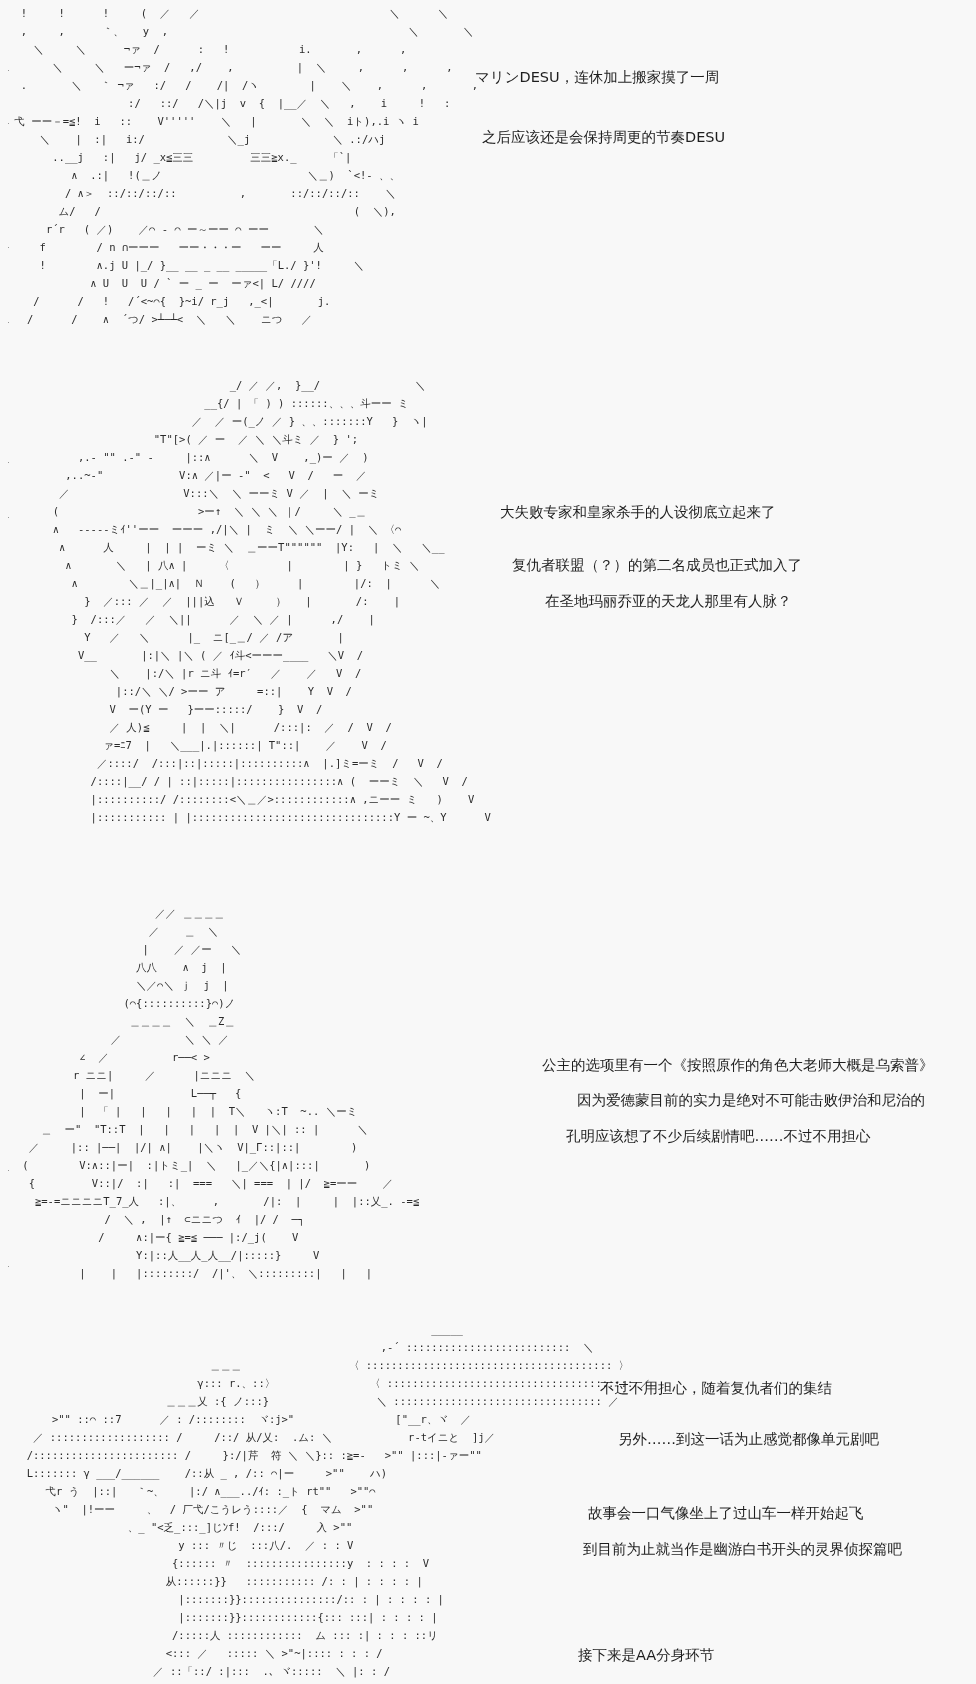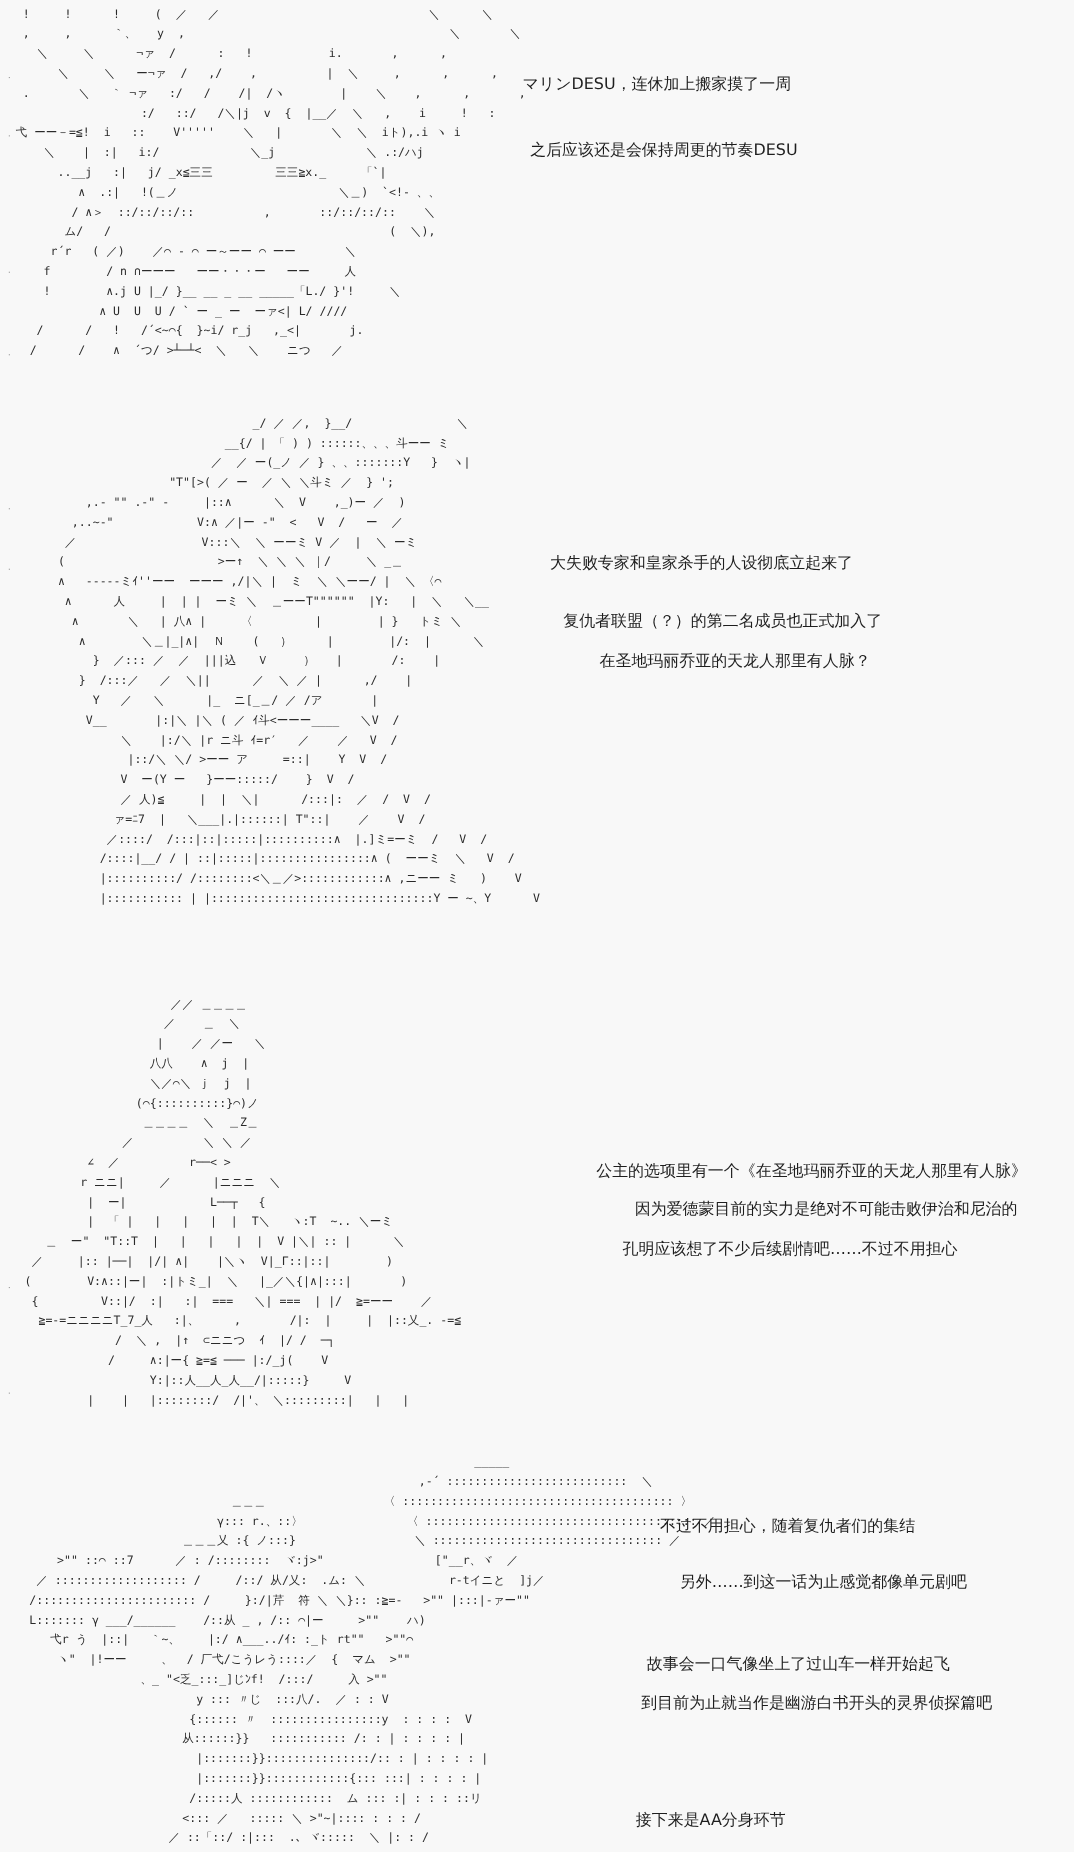--- a/index.html
+++ b/index.html
@@ -104,21 +104,21 @@
           |  「 |   |   |   |  |  T＼   ヽ:T  ~.. ＼ーミ
     ＿  ー"  "T::T  |   |   |   |  |  V |＼| :: |      ＼
   ／     |:: |──|  |/| ∧|    |＼ヽ  V|_Γ::|::|        )
  (        V:∧::|ー|  :|トミ_|  ＼   |_／＼{|∧|:::|       )
   {         V::|/  :|   :|  ===   ＼| ===  | |/  ≧=ーー    ／
    ≧=-=ニニニニT_7_人   :|、     ,       /|:  |     |  |::乂_. -=≦
               /  ＼ ,  |↑  ⊂ニニつ  ｲ  |/ /  ─┐
              /     ∧:|ー{ ≧=≦ ─── |:/_j(    V
                    Y:|::人__人_人__/|:::::}     V
           |    |   |::::::::/  /|'、 ＼:::::::::|   |   |</pre>
-    <div class="caption" style="left:542px;top:1056px">公主的选项里有一个《在圣地玛丽乔亚的天龙人那里有人脉》</div>
+    <div class="caption" style="left:542px;top:1056px">公主的选项里有一个《按照原作的角色大老师大概是乌索普》</div>
     <div class="caption" style="left:577px;top:1091px">因为爱德蒙目前的实力是绝对不可能击败伊治和尼治的</div>
     <div class="caption" style="left:566px;top:1127px">孔明应该想了不少后续剧情吧……不过不用担心</div>
   </section>
 
   <section>
     <pre class="aa" style="left:14px;top:1320px">                                                                  _____
                                                           ,-´ ::::::::::::::::::::::::::  ＼
                                ＿＿＿                 〈 ::::::::::::::::::::::::::::::::::::::: 〉
                              γ::: r.、::〉               〈 ::::::::::::::::::::::::::::::::::::::: ／
                         ＿＿＿乂 :{ ノ:::}                 ＼ ::::::::::::::::::::::::::::::::: ／

